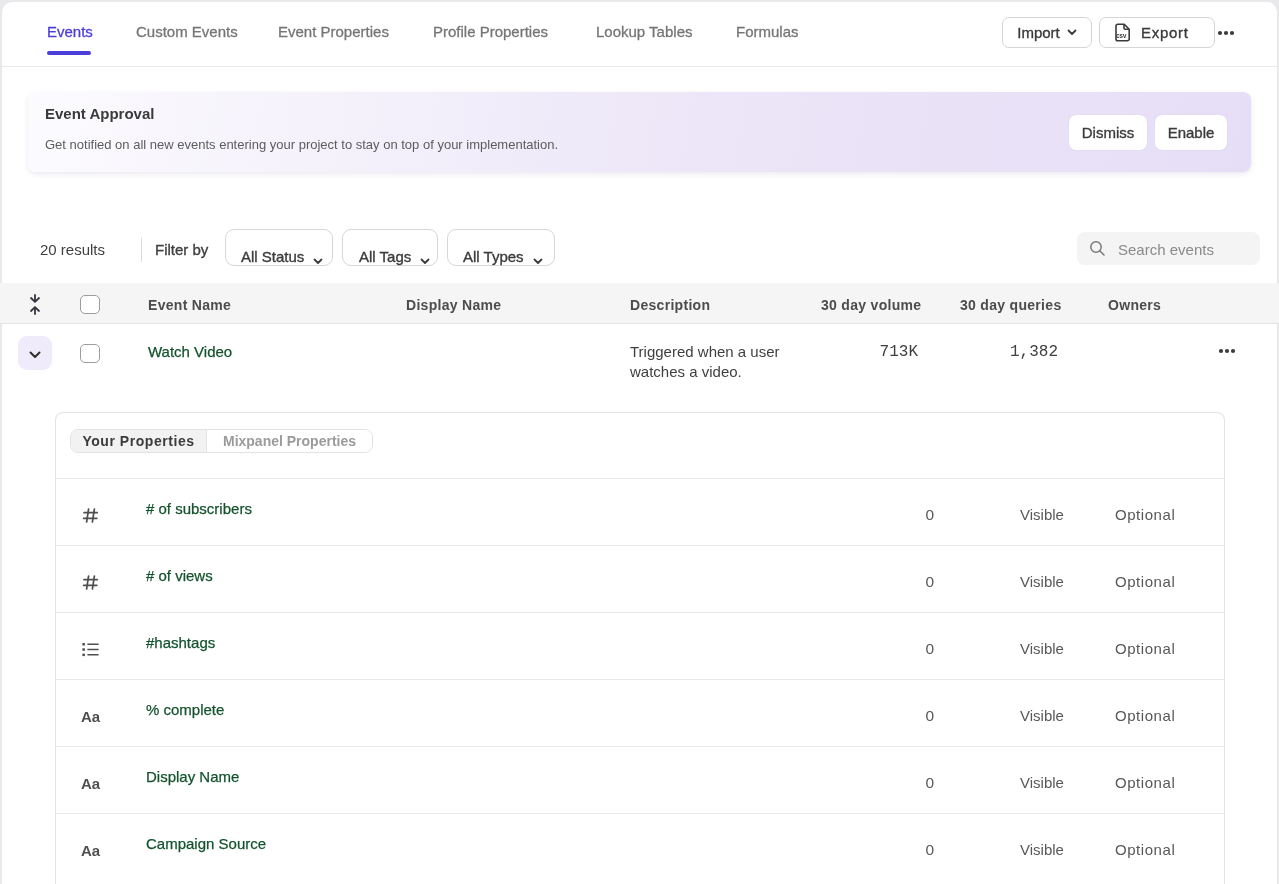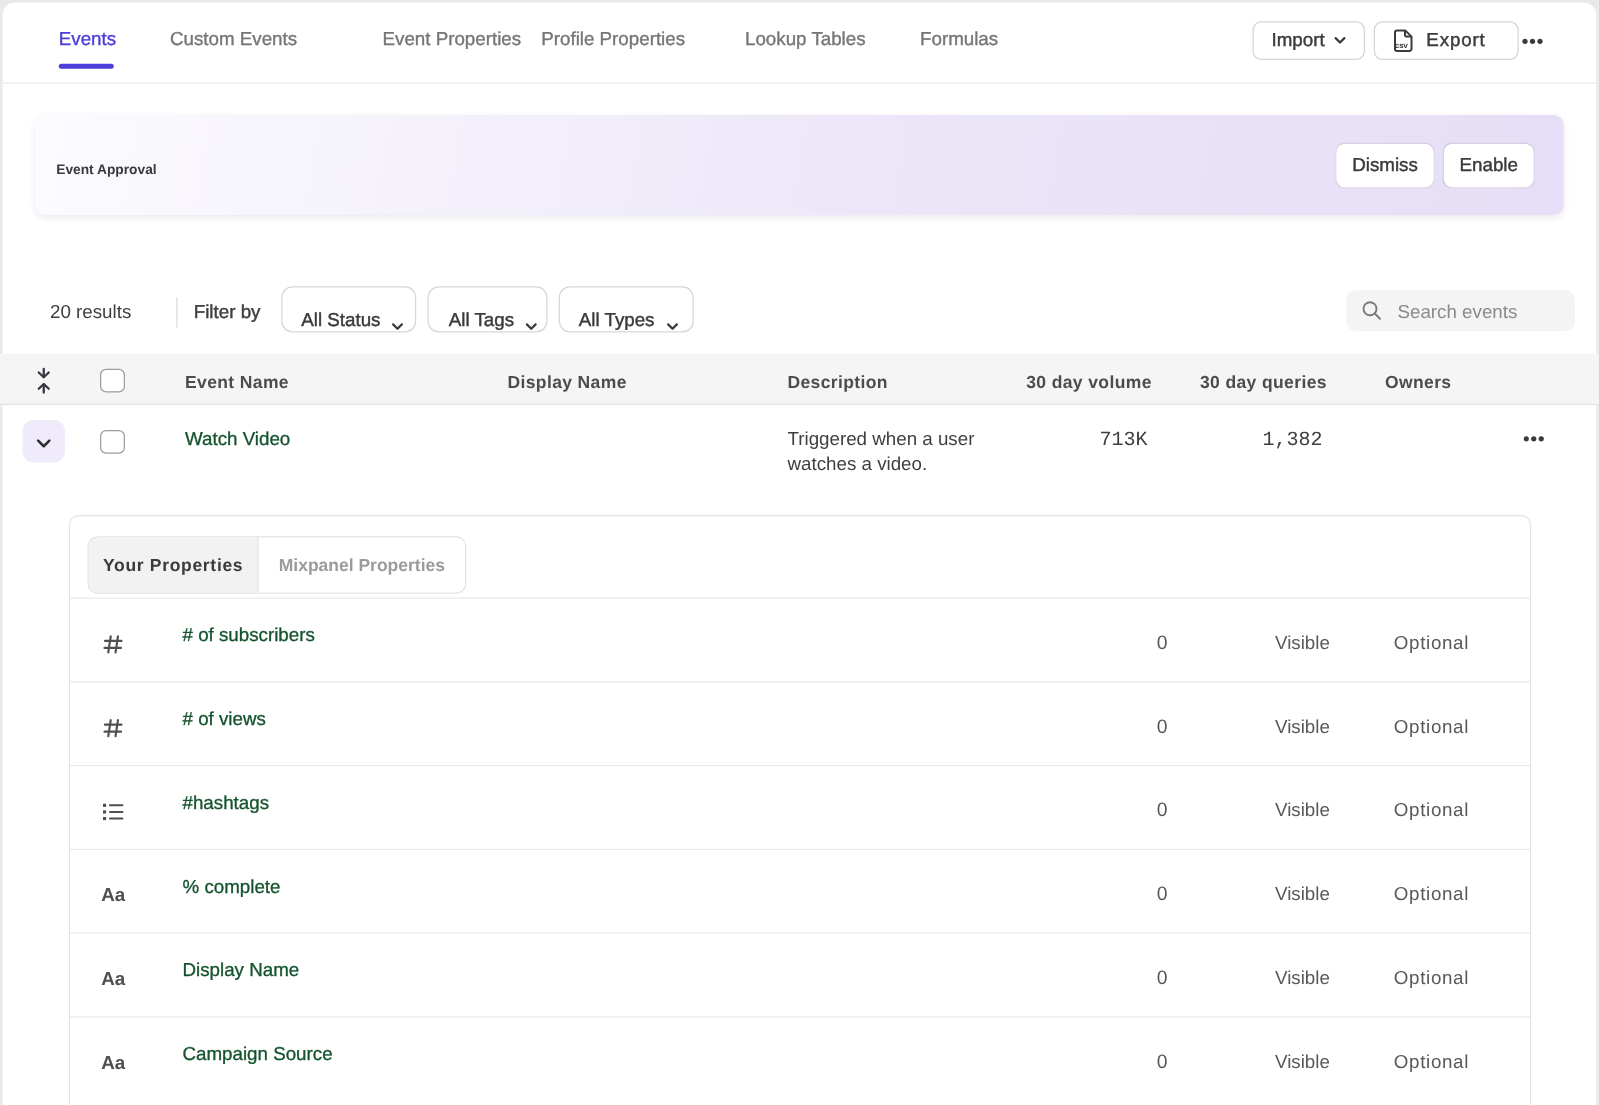--- a/index.html
+++ b/index.html
@@ -33,34 +33,34 @@
   .th { font-size:14px; font-weight:bold; color:#4c4c4c; letter-spacing:0.3px; }
   .cb { width:20px; height:19px; background:#fff; border:1px solid #9d9d9d; border-radius:5px; }
   .link { color:#14532d; font-size:15px; -webkit-text-stroke:0.25px currentColor; }
   .txt { font-size:15px; color:#3f3f3f; }
   .gray { color:#585858; }
 
   .rowbtn { left:18px; top:336px; width:34px; height:34px; background:#efebfa; border-radius:9px; }
 
   
   .panel { left:55px; top:412px; width:1170px; height:472px; border:1px solid #e3e3e6; border-bottom:none; border-radius:8px 8px 0 0; }
-  .seg { left:70px; top:429px; height:46px; display:flex; border:1px solid #e2e2e2; border-radius:8px; overflow:hidden; }
+  .seg { left:70px; top:429px; height:24px; display:flex; border:1px solid #e2e2e2; border-radius:8px; overflow:hidden; }
   .seg .s1 { background:#f2f2f2; color:#3b3b3b; border-right:1px solid #e2e2e2; width:136px; letter-spacing:0.55px; }
   .seg .s2 { background:#fff; color:#9b9b9b; width:165px; }
   .seg div { display:flex; align-items:center; justify-content:center; font-size:14px; font-weight:bold; }
 </style>
 </head>
 <body>
 <div class="card"></div>
 <div class="abs" style="inset:0;">
 
   <span class="abs tab on" style="left:47px; top:23px;">Events</span>
   <div class="abs underline" style="left:47px; top:51px; width:44px;"></div>
   <span class="abs tab" style="left:136px; top:23px;">Custom Events</span>
-  <span class="abs tab" style="left:278px; top:23px;margin-left:28px;">Event Properties</span>
+  <span class="abs tab" style="left:278px; top:23px;">Event Properties</span>
   <span class="abs tab" style="left:433px; top:23px;">Profile Properties</span>
   <span class="abs tab" style="left:596px; top:23px;">Lookup Tables</span>
   <span class="abs tab" style="left:736px; top:23px;">Formulas</span>
   <div class="abs navline" style="left:2px; right:2px; top:66px;"></div>
 
   <div class="abs btn" style="left:1002px; top:17px; width:90px; height:31px;">Import
     <svg width="10" height="7" viewBox="0 0 10 7" style="margin-left:7px;">
         <polyline points="1.5,1.5 5,5 8.5,1.5" fill="none" stroke="#3b3b3b" stroke-width="1.8" stroke-linecap="round" stroke-linejoin="round"></polyline>
       </svg>
   </div>
@@ -72,21 +72,22 @@
     </svg>
       <span style="letter-spacing:0.7px;">Export</span>
   </div>
   <svg class="abs" style="left:1216px; top:29px;" width="20" height="8" viewBox="0 0 20 8">
     <circle cx="4" cy="4" r="2.1" fill="#3b3b3b"></circle>
       <circle cx="10" cy="4" r="2.1" fill="#3b3b3b"></circle>
       <circle cx="16" cy="4" r="2.1" fill="#3b3b3b"></circle>
   </svg>
 
   <div class="abs banner"></div>
-  <span class="abs" style="left:45px; top:130px; font-size:11px; font-weight:bold; color:#3a3a3a;">Event Approval</span>
+  <span class="abs" style="left:45px; top:105px; font-size:15px; font-weight:bold; color:#3a3a3a;">Event Approval</span>
+  <span class="abs" style="left:45px; top:137px; font-size:13px; color:#5c5c5c;">Get notified on all new events entering your project to stay on top of your implementation.</span>
   <div class="abs bbtn" style="left:1069px; top:115px; width:78px; height:35px;">Dismiss</div>
   <div class="abs bbtn" style="left:1155px; top:115px; width:72px; height:35px;">Enable</div>
 
   <span class="abs txt" style="left:40px; top:241px;">20 results</span>
   <div class="abs" style="left:141px; top:238px; width:1px; height:24px; background:#dcdcdc;"></div>
   <span class="abs txt semi" style="left:155px; top:241px;">Filter by</span>
   <div class="abs pill" style="left:225px; top:229px; width:108px; height:37px; padding-left:15px;">All Status
     <svg width="10" height="7" viewBox="0 0 10 7" style="margin-left:9px;">
         <polyline points="1.5,1.5 5,5 8.5,1.5" fill="none" stroke="#3b3b3b" stroke-width="1.8" stroke-linecap="round" stroke-linejoin="round"></polyline>
       </svg>

